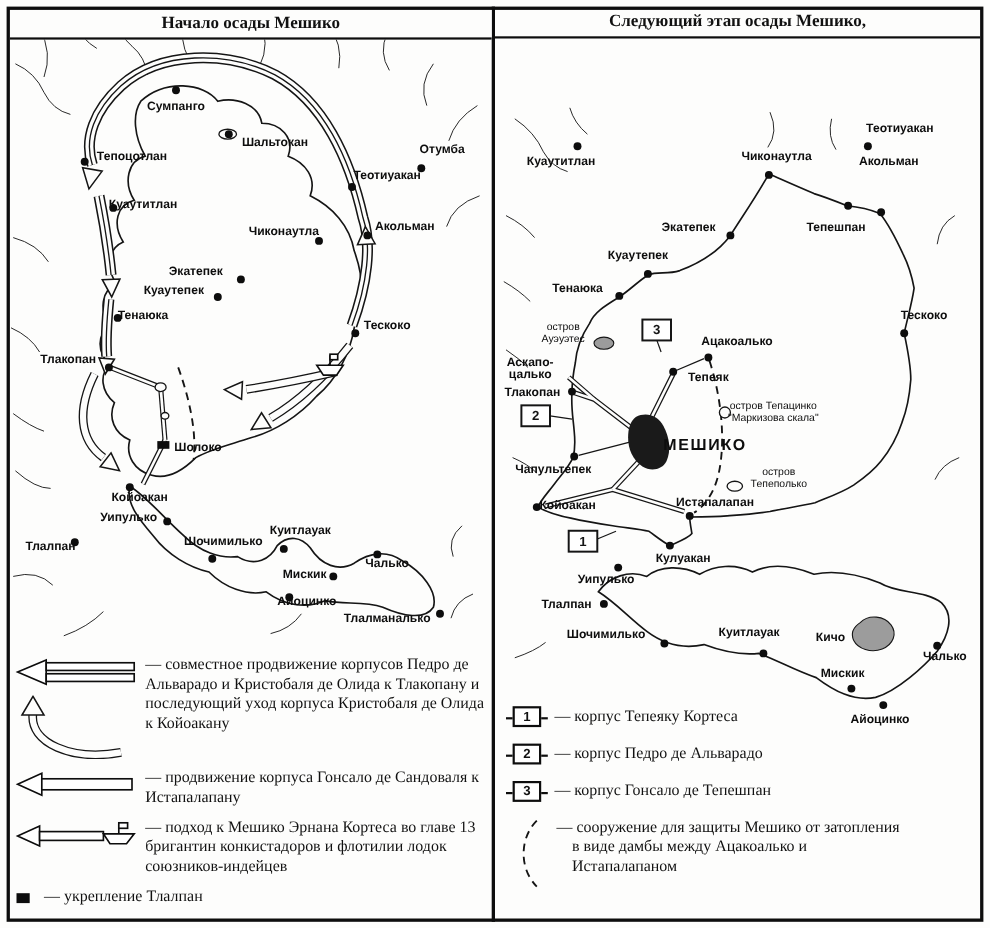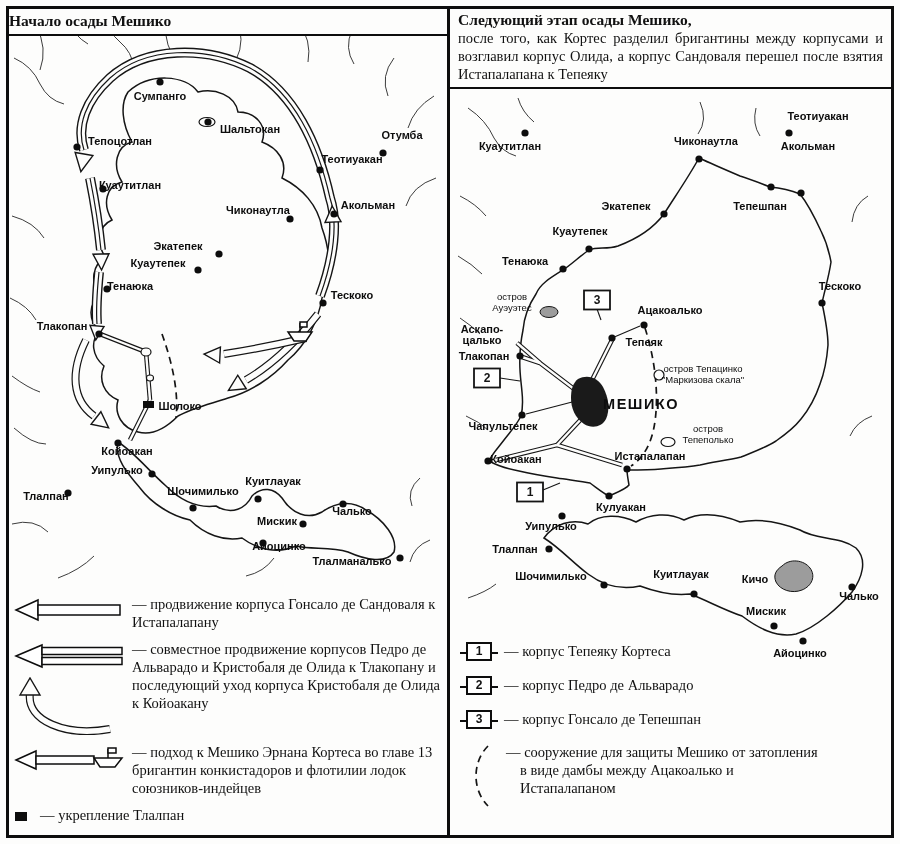--- a/index.html
+++ b/index.html
@@ -3,25 +3,25 @@
 <meta charset="utf-8">
 <style>
   *{margin:0;padding:0;box-sizing:border-box}
   body{background:#ffffff}
   #stage{position:relative;width:900px;height:844px;background:#fdfdfc;color:#111;
          font-family:"Liberation Serif",serif;overflow:hidden}
   #map-canvas{position:absolute;left:0;top:0;z-index:1}
   .frame{position:absolute;left:6px;top:6px;width:888px;height:832px;border:3px solid #0d0d0d;z-index:5;pointer-events:none}
   .divider{position:absolute;left:447px;top:6px;width:3px;height:832px;background:#0d0d0d;z-index:4}
 
-  #left-title{position:absolute;z-index:4;left:9px;top:9px;width:438px;text-align:left;
+  #left-title{position:absolute;z-index:4;left:9px;top:9px;width:438px;text-align:center;
               font-weight:bold;font-size:15.5px;padding:3px 0 4px;border-bottom:2px solid #0d0d0d;background:#fdfdfc}
   #right-header{position:absolute;z-index:4;left:450px;top:9px;width:441px;background:#fdfdfc;
                 border-bottom:2px solid #0d0d0d;padding:2px 8px 4px}
-  #right-header .t{font-weight:bold;font-size:15.5px;}
+  #right-header .t{font-weight:bold;font-size:15.5px;text-align:center}
   #right-header .s{font-size:14.5px;text-align:justify;line-height:1.25}
 
   .legend{position:absolute;z-index:4;font-size:14.5px;line-height:1.24}
   #left-legend{left:14px;top:596px;width:432px}
   #right-legend{left:462px;top:642px;width:426px}
   .lrow{display:flex;margin-bottom:9px}
   .lrow .icons{width:118px;flex:none;display:flex;flex-direction:column;gap:8px;align-items:flex-start;padding-top:2px}
   .lrow.compact .icons{width:26px}
   .lrow .txt{flex:1}
   .crow{display:flex;align-items:center;margin-bottom:15px}
@@ -309,48 +309,47 @@
     </g>
   </svg>
 
   <div class="frame"></div>
   <div class="divider"></div>
 
   <div id="left-title">Начало осады Мешико</div>
 
   <div id="right-header">
     <div class="t">Следующий этап осады Мешико,</div>
-    <div class="s">после того, как Кортес разделил бригантины между корпусами и возглавил корпус Олида, а корпус Сандоваля перешел после взятия Истапалапана к Тепеяку</div>
   </div>
 
   <div id="left-legend" class="legend">
-    <div class="lrow">
-      <div class="icons">
-        <svg width="110" height="24" viewBox="0 0 110 24">
-          <polygon class="licon" points="2,12 24,2 24,22"></polygon>
-          <rect class="licon" x="24" y="7" width="82" height="10"></rect>
-        </svg>
-      </div>
-      <div class="txt">— продвижение корпуса Гонсало де Сандоваля к Истапалапану</div>
-    </div>
-
     <div class="lrow">
       <div class="icons">
         <svg width="112" height="26" viewBox="0 0 112 26">
           <polygon class="licon" points="2,13 28,2 28,24"></polygon>
           <rect class="licon" x="28" y="4.5" width="80" height="7"></rect>
           <rect class="licon" x="28" y="14.5" width="80" height="7"></rect>
         </svg>
         <svg width="104" height="58" viewBox="0 0 104 58">
           <path class="band2-o" d="M96,52 C52,60 12,44 16,16"></path>
           <path class="band2-i" d="M96,52 C52,60 12,44 16,16"></path>
           <polygon class="ahead" points="6,18 16,1 26,18"></polygon>
         </svg>
       </div>
       <div class="txt">— совместное продвижение корпусов Педро де Альварадо и Кристобаля де Олида к Тлакопану и последующий уход корпуса Кристобаля де Олида к Койоакану</div>
+    </div>
+
+    <div class="lrow">
+      <div class="icons">
+        <svg width="110" height="24" viewBox="0 0 110 24">
+          <polygon class="licon" points="2,12 24,2 24,22"></polygon>
+          <rect class="licon" x="24" y="7" width="82" height="10"></rect>
+        </svg>
+      </div>
+      <div class="txt">— продвижение корпуса Гонсало де Сандоваля к Истапалапану</div>
     </div>
 
     <div class="lrow">
       <div class="icons">
         <svg width="112" height="30" viewBox="0 0 112 30">
           <polygon class="licon" points="2,14 22,5 22,23"></polygon>
           <rect class="licon" x="22" y="10" width="58" height="8"></rect>
           <polygon class="licon" points="80,12 108,12 101,21 86,21"></polygon>
           <line x1="94" y1="12" x2="94" y2="3" stroke="#0d0d0d" stroke-width="1.5"></line>
           <rect class="licon" x="94" y="2" width="8" height="5"></rect>

